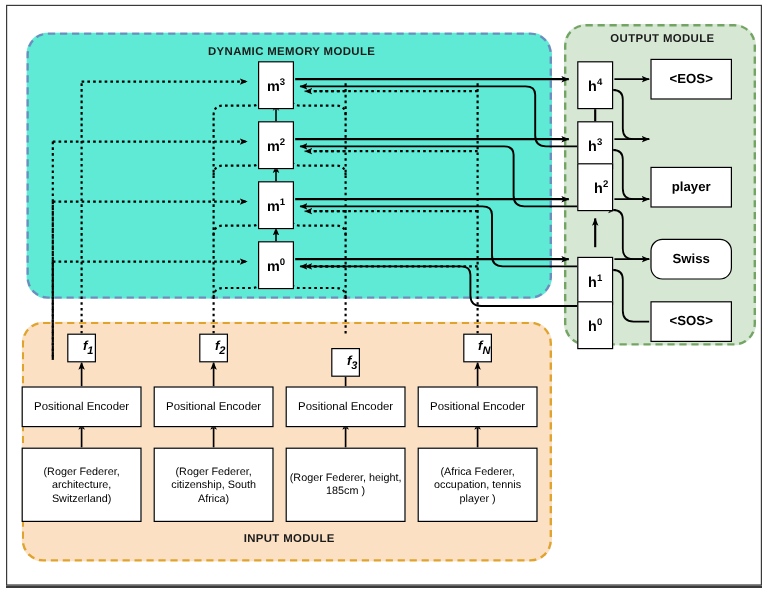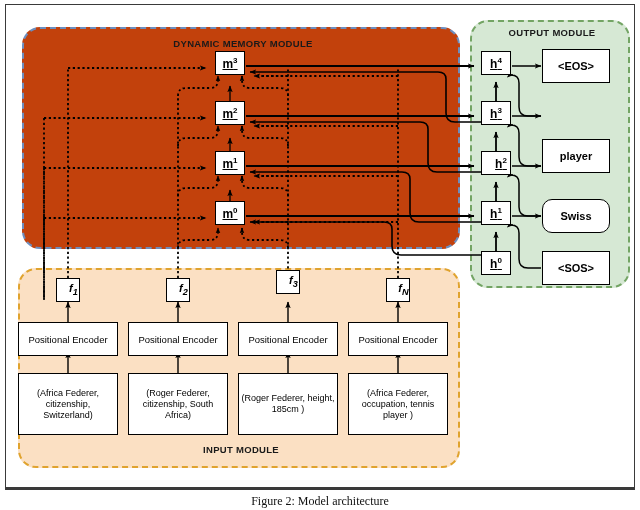--- a/index.html
+++ b/index.html
@@ -7,34 +7,34 @@
        font-family:"Liberation Sans","DejaVu Sans",sans-serif;}
   #fig{position:relative;width:640px;height:510px;background:#fff;}
 
   
   .frame{position:absolute;left:5px;top:4px;width:630px;height:484px;
          border:1px solid #3a3a3a;box-sizing:border-box;background:#fff;}
   .frame-bottom-rule{position:absolute;left:5px;top:488px;width:630px;height:2px;background:#3a3a3a;}
 
   
   .module{position:absolute;box-sizing:border-box;border-width:2px;border-style:dashed;border-radius:18px;}
-  .mod-mem{left:22px;top:27px;width:438px;height:222px;background:#c2410c;border-color:#6c8ebf;}
+  .mod-mem{left:22px;top:27px;width:438px;height:222px;background:#5eead4;border-color:#6c8ebf;}
   .mod-out{left:470px;top:20px;width:160px;height:268px;background:#d6e8d4;border-color:#73a464;}
   .mod-in{left:18px;top:268px;width:442px;height:200px;background:#fbe0c3;border-color:#e0a32e;}
 
   .mod-title{position:absolute;font-weight:bold;font-size:9.5px;letter-spacing:.3px;color:#1a1a1a;
              white-space:nowrap;text-align:center;}
   .t-mem{left:0;top:9px;width:438px;}
   .t-out{left:0;top:5px;width:160px;}
   .t-in{left:0;top:174px;width:442px;}
 
   
   .box{position:absolute;box-sizing:border-box;background:#fff;border:1.6px solid #000;
        display:flex;align-items:center;justify-content:center;text-align:center;color:#000;}
-  .sq{width:30px;height:24px;font-size:12px;font-weight:bold;text-decoration:underline;}
+  .sq{width:30px;height:40px;font-size:12px;font-weight:bold;}
   .sq sup{font-size:8px;vertical-align:super;font-weight:bold;}
   .word{width:68px;height:34px;font-size:11px;font-weight:bold;}
   .fnode{width:24px;height:24px;font-size:11px;font-weight:bold;font-style:italic;padding-left:11px;}
   .pe{width:100px;height:34px;font-size:9.5px;font-weight:normal;}
   .fact{width:100px;height:62px;font-size:9px;font-weight:normal;line-height:11px;padding:2px;}
 
   
   svg.wires{position:absolute;left:0;top:0;width:640px;height:510px;pointer-events:none;}
 
   .caption{position:absolute;left:0;top:494px;width:640px;text-align:center;
@@ -167,24 +167,24 @@
   <div class="box sq" style="left:215px;top:201px;">
     <span>m<sup>0</sup></span>
   </div>
 
   <div class="box sq" style="left:481px;top:51px;">
     <span>h<sup>4</sup></span>
   </div>
   <div class="box sq" style="left:481px;top:101px;">
     <span>h<sup>3</sup></span>
   </div>
-  <div class="box sq" style="left:481px;top:151px;padding-left:10px;">
+  <div class="box sq" style="left:481px;top:136px;padding-left:10px;">
     <span>h<sup>2</sup></span>
   </div>
-  <div class="box sq" style="left:481px;top:201px;">
+  <div class="box sq" style="left:481px;top:214px;">
     <span>h<sup>1</sup></span>
   </div>
   <div class="box sq" style="left:481px;top:251px;">
     <span>h<sup>0</sup></span>
   </div>
 
   <div class="box word" style="left:542px;top:49px;">
     <span>&lt;EOS&gt;</span>
   </div>
   <div class="box word" style="left:542px;top:99px;margin-top:40px;">
@@ -197,48 +197,47 @@
     <span>&lt;SOS&gt;</span>
   </div>
 
   <div class="box fnode" style="left:56px;top:278px;">
     <span>f<sub>1</sub></span>
   </div>
   <div class="box pe" style="left:18px;top:322px;">
     <span>Positional Encoder</span>
   </div>
   <div class="box fact" style="left:18px;top:373px;">
-    <span>(Africa Federer, citizenship, Switzerland)</span>
+    <span>(Roger Federer, architecture, Switzerland)</span>
   </div>
 
   <div class="box fnode" style="left:166px;top:278px;">
     <span>f<sub>2</sub></span>
   </div>
   <div class="box pe" style="left:128px;top:322px;">
     <span>Positional Encoder</span>
   </div>
   <div class="box fact" style="left:128px;top:373px;">
     <span>(Roger Federer, citizenship, South Africa)</span>
   </div>
 
-  <div class="box fnode" style="left:276px;top:270px;">
+  <div class="box fnode" style="left:276px;top:290px;">
     <span>f<sub>3</sub></span>
   </div>
   <div class="box pe" style="left:238px;top:322px;">
     <span>Positional Encoder</span>
   </div>
   <div class="box fact" style="left:238px;top:373px;">
     <span>(Roger Federer, height, 185cm )</span>
   </div>
 
   <div class="box fnode" style="left:386px;top:278px;">
     <span>f<sub>N</sub></span>
   </div>
   <div class="box pe" style="left:348px;top:322px;">
     <span>Positional Encoder</span>
   </div>
   <div class="box fact" style="left:348px;top:373px;">
     <span>(Africa Federer, occupation, tennis player )</span>
   </div>
 
-  <div class="caption">Figure 2: Model architecture</div>
 
 </div>
 
 </body></html>

